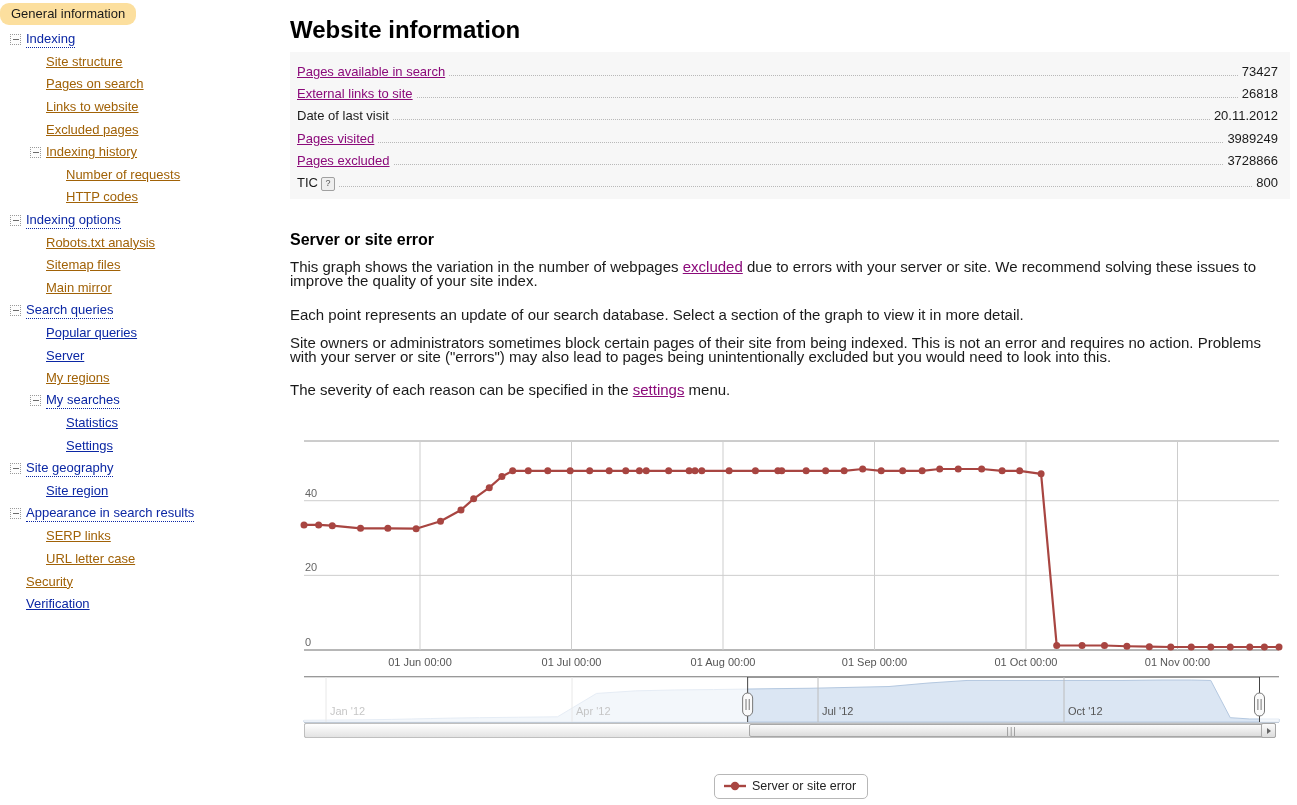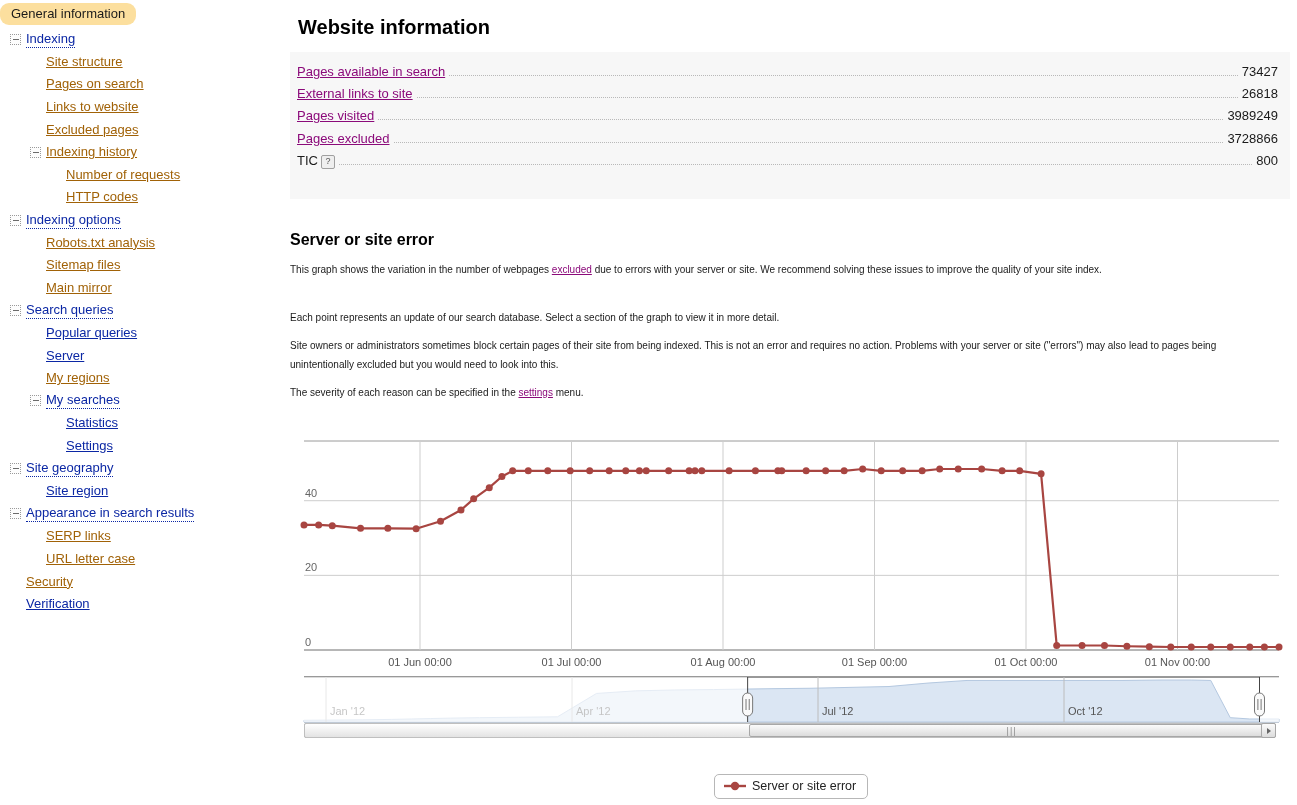--- a/index.html
+++ b/index.html
@@ -58,23 +58,23 @@
     border-radius: 9px;
     padding: 3px 11px 4px 11px;
     font-size: 13px;
     color: #1a1a1a;
     line-height: 15px;
   }
 
   
   #main { position: absolute; left: 289px; top: 0; width: 1008px; height: 805px; }
   h1.page-title {
-    font-size: 20px; font-weight: bold; color: #000;
+    font-size: 24px; font-weight: bold; color: #000;
     margin: 0; padding: 0;
-    position: absolute; left: 9px; top: 16px;
+    position: absolute; left: 1px; top: 16px;
   }
   h2.section-title {
     font-size: 16px; font-weight: bold; color: #000;
     margin: 0; padding: 0;
     position: absolute; left: 1px; top: 231px;
   }
 
   
   #info-table {
     position: absolute; left: 1px; top: 52px;
@@ -111,22 +111,22 @@
     border-radius: 2px;
     vertical-align: 1px;
     margin-left: 3px;
     cursor: pointer;
   }
 
   
   .para {
     position: absolute; left: 1px;
     width: 992px;
-    font-size: 10px;
-    line-height: 19px;
+    font-size: 15px;
+    line-height: 14px;
     color: #1a1a1a;
   }
   .para a { color: #8b0a7a; text-decoration: underline; cursor: pointer; }
 
   
   #chart { position: absolute; left: 1px; top: 430px; width: 1000px; height: 375px; }
   #chart svg { display: block; }
   .legend-box {
     position: absolute;
     left: 424px; top: 344px;
@@ -313,20 +313,25 @@
     <div id="info-table">
         <div class="info-row">
           <span class="info-label"><a>Pages available in search</a></span>
           <span class="info-leader"></span>
           <span class="info-value">73427</span>
         </div>
         <div class="info-row">
           <span class="info-label"><a>External links to site</a></span>
           <span class="info-leader"></span>
           <span class="info-value">26818</span>
+        </div>
+        <div class="info-row">
+          <span class="info-label"><span>Date of last visit</span></span>
+          <span class="info-leader"></span>
+          <span class="info-value">20.11.2012</span>
         </div>
         <div class="info-row">
           <span class="info-label"><a>Pages visited</a></span>
           <span class="info-leader"></span>
           <span class="info-value">3989249</span>
         </div>
         <div class="info-row">
           <span class="info-label"><a>Pages excluded</a></span>
           <span class="info-leader"></span>
           <span class="info-value">3728866</span>

